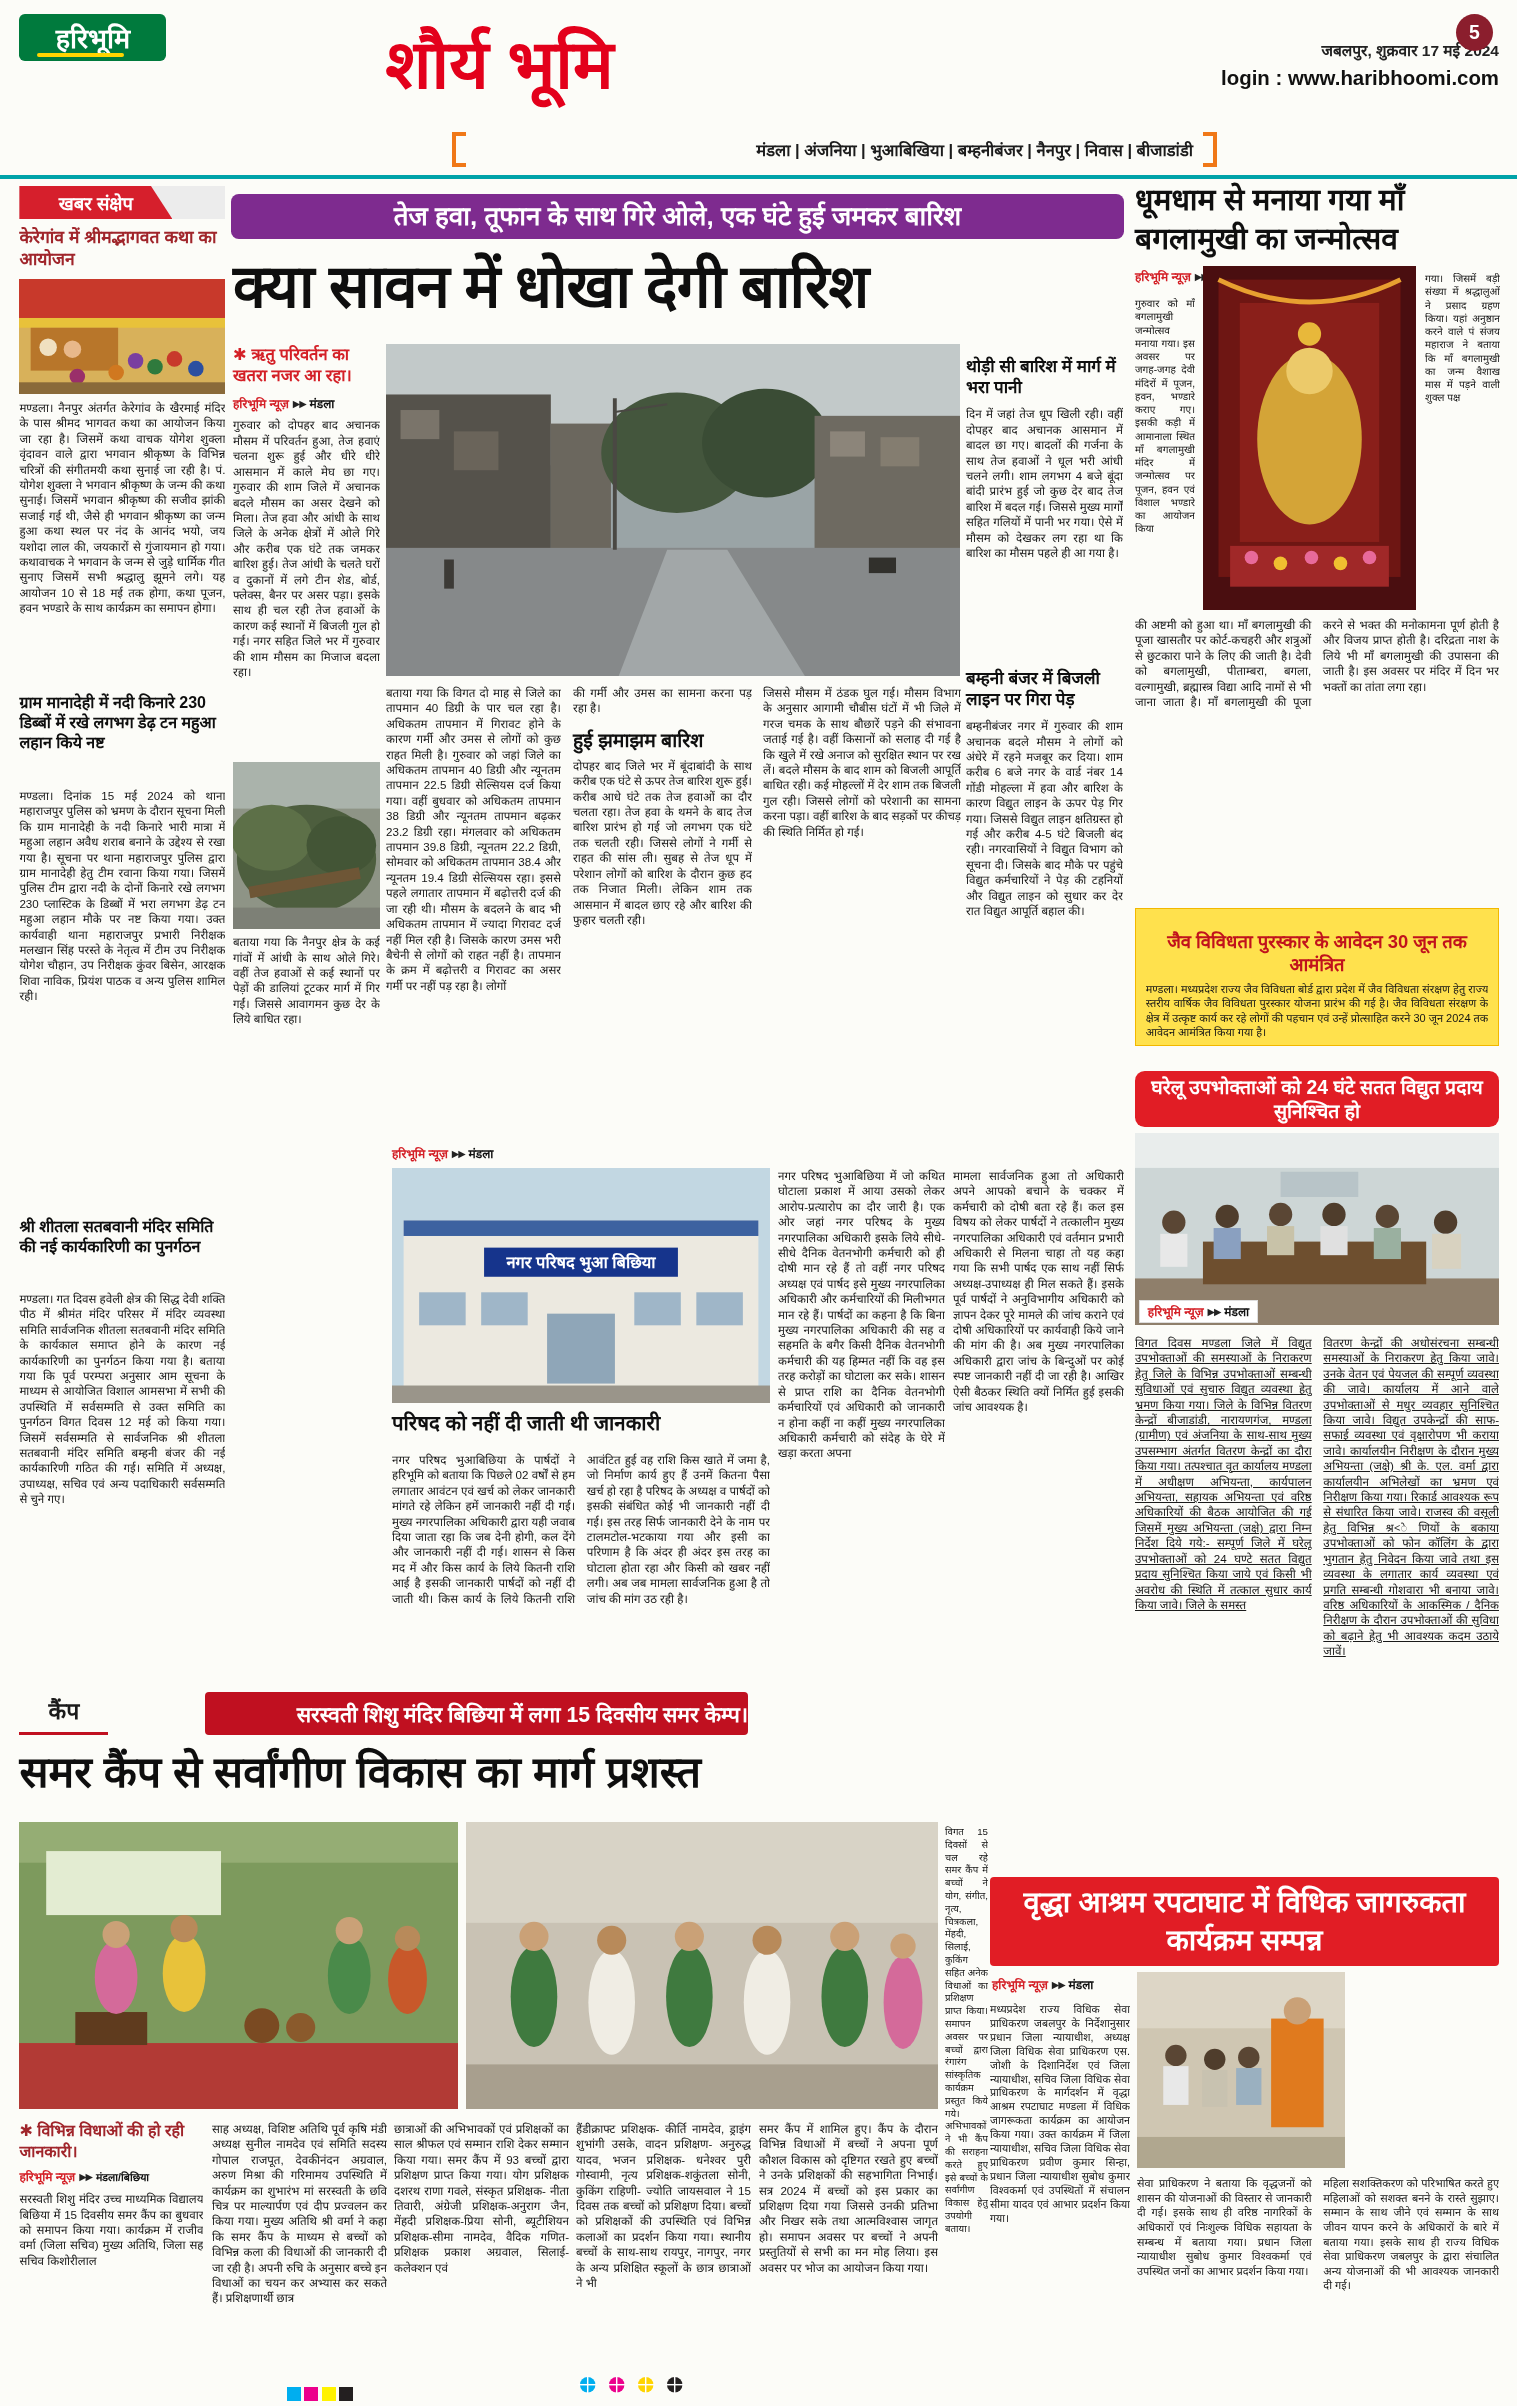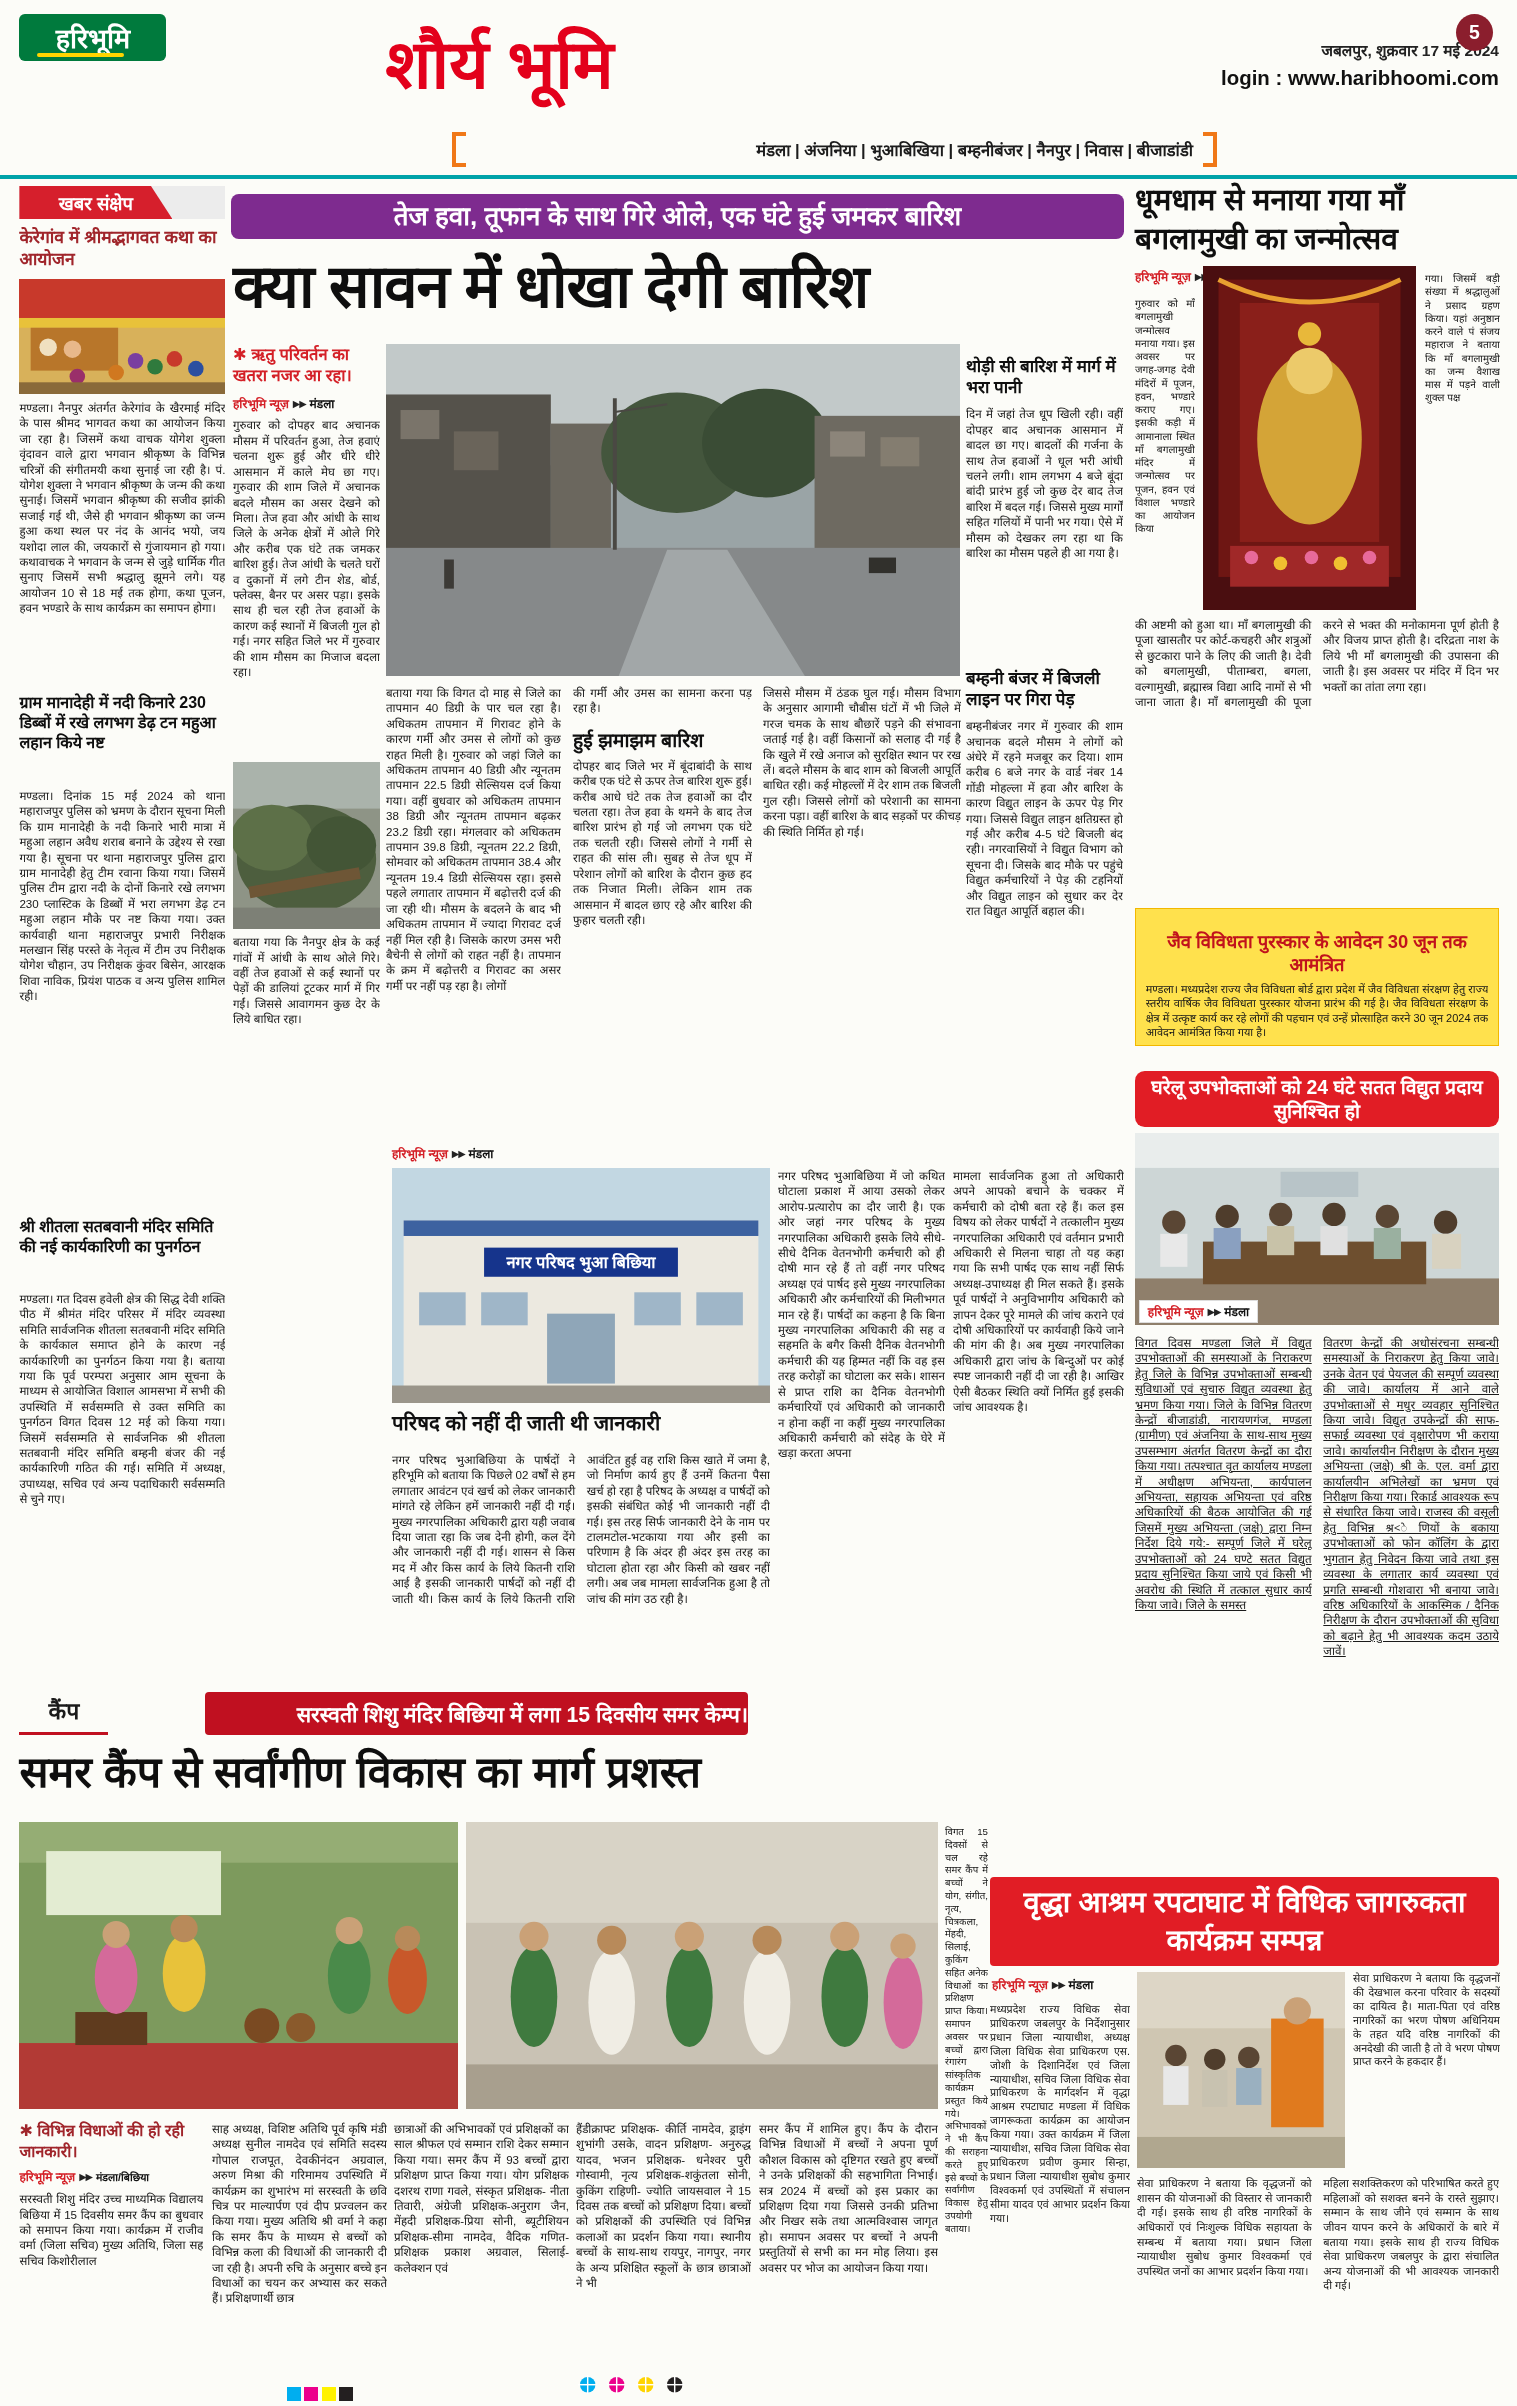--- a/index.html
+++ b/index.html
@@ -344,21 +344,20 @@
         <rect x="27" y="97" width="26" height="40" fill="#e8e8e8"></rect>
       <circle cx="80" cy="90" r="11" fill="#4f3d2c"></circle>
         <rect x="67" y="101" width="26" height="38" fill="#c8c2b0"></rect>
       <circle cx="115" cy="88" r="11" fill="#5a4634"></circle>
         <rect x="102" y="99" width="26" height="38" fill="#9ab0c0"></rect>
       <rect y="170" width="214" height="32" fill="#b0a78f"></rect>
     </svg>
   </div>
 
   <div class="abs bt-sm" style="left:990px;top:2003px;width:140px;height:400px;font-size:10.7px;">मध्यप्रदेश राज्य विधिक सेवा प्राधिकरण जबलपुर के निर्देशानुसार प्रधान जिला न्यायाधीश, अध्यक्ष जिला विधिक सेवा प्राधिकरण एस. जोशी के दिशानिर्देश एवं जिला न्यायाधीश, सचिव जिला विधिक सेवा प्राधिकरण के मार्गदर्शन में वृद्धा आश्रम रपटाघाट मण्डला में विधिक जागरूकता कार्यक्रम का आयोजन किया गया। उक्त कार्यक्रम में जिला न्यायाधीश, सचिव जिला विधिक सेवा प्राधिकरण प्रवीण कुमार सिन्हा, प्रधान जिला न्यायाधीश सुबोध कुमार विश्वकर्मा एवं उपस्थितों में संचालन सीमा यादव एवं आभार प्रदर्शन किया गया।</div>
-  <div class="abs bt-sm" style="left:1353px;top:1972px;width:147px;height:196px;font-size:10.7px;">सेवा प्राधिकरण ने बताया कि वृद्धजनों की देखभाल करना परिवार के सदस्यों का दायित्व है। माता-पिता एवं वरिष्ठ नागरिकों का भरण पोषण अधिनियम के तहत यदि वरिष्ठ नागरिकों की अनदेखी की जाती है तो वे भरण पोषण प्राप्त करने के हकदार हैं।</div>
 
   <div class="abs" style="left:1137px;top:2176px;width:362px;height:225px;">
     <div style="display:flex;gap:11.6px;height:100%;">
       <div class="bt" style="width:175px;height:100%;font-size:11px;">सेवा प्राधिकरण ने बताया कि वृद्धजनों को शासन की योजनाओं की विस्तार से जानकारी दी गई। इसके साथ ही वरिष्ठ नागरिकों के अधिकारों एवं निःशुल्क विधिक सहायता के सम्बन्ध में बताया गया। प्रधान जिला न्यायाधीश सुबोध कुमार विश्वकर्मा एवं उपस्थित जनों का आभार प्रदर्शन किया गया।</div>
       <div class="bt" style="width:176px;height:100%;font-size:11px;">महिला सशक्तिकरण को परिभाषित करते हुए महिलाओं को सशक्त बनने के रास्ते सुझाए। सम्मान के साथ जीने एवं सम्मान के साथ जीवन यापन करने के अधिकारों के बारे में बताया गया। इसके साथ ही राज्य विधिक सेवा प्राधिकरण जबलपुर के द्वारा संचालित अन्य योजनाओं की भी आवश्यक जानकारी दी गई।</div>
     </div>
   </div>
 
   <div class="abs" style="left:287px;top:2387px;display:flex;gap:3.9px;">
     <div style="width:13.6px;height:13.6px;background:#00aeef;"></div>

